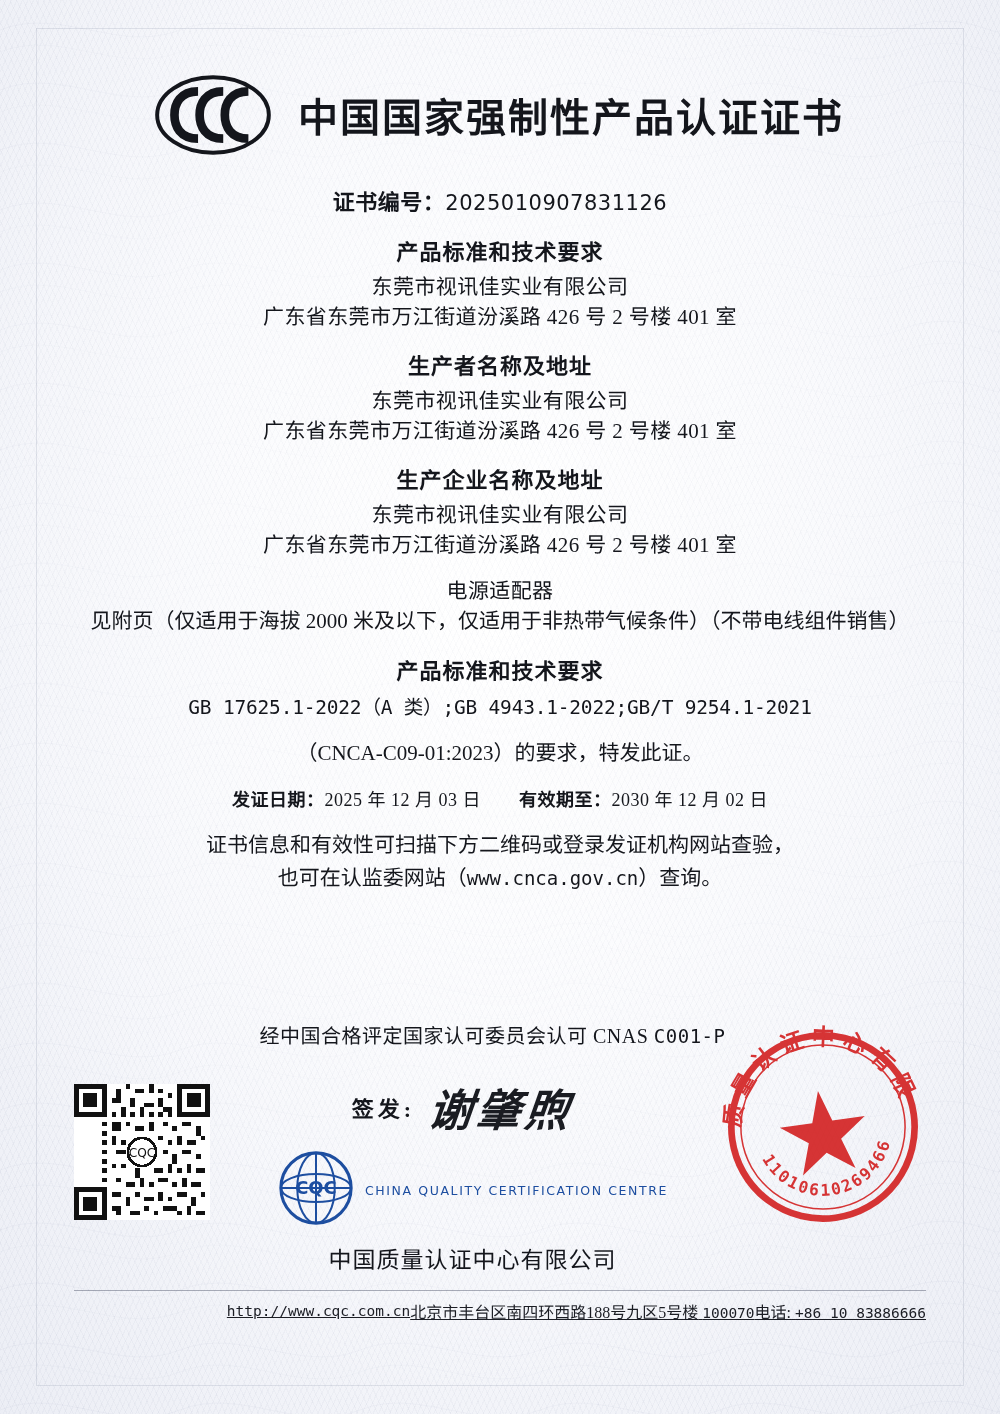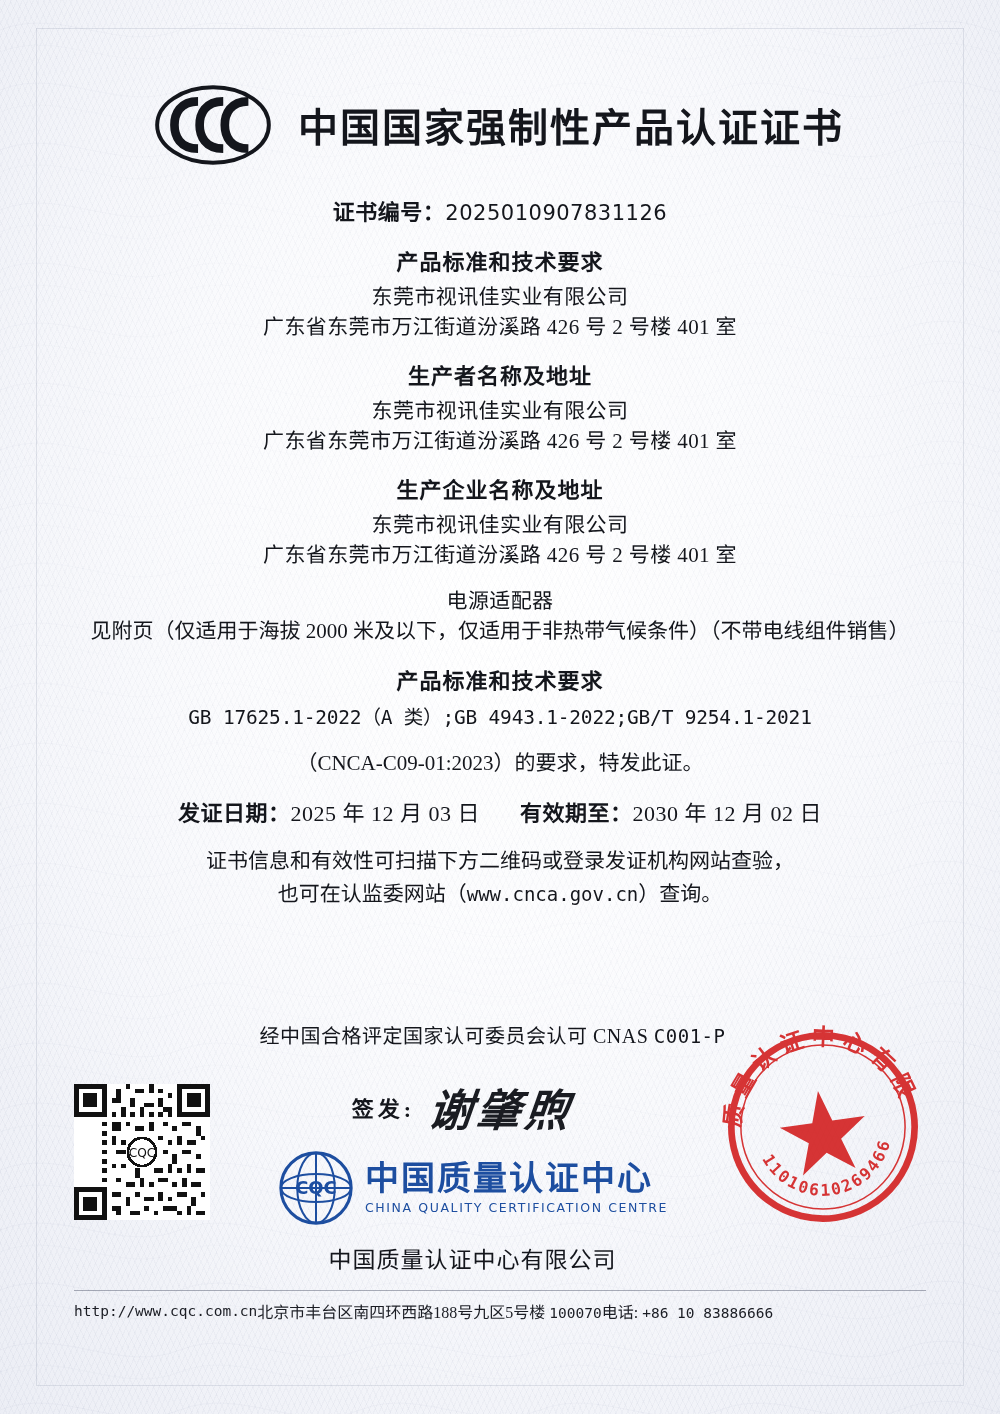--- a/index.html
+++ b/index.html
@@ -35,21 +35,21 @@
   #sheet-edge {
     position: absolute;
     left: 36px; top: 28px; right: 36px; bottom: 28px;
     border: 1px solid rgba(150,158,180,0.25);
     pointer-events: none;
   }
 
   .content {
     position: relative;
     z-index: 3;
-    padding: 10px 74px;
+    padding: 0 74px;
     box-sizing: border-box;
   }
 
   
   .header {
     display: flex;
     align-items: center;
     justify-content: flex-start;
     padding-top: 74px;
     padding-left: 80px;
@@ -105,21 +105,21 @@
     font-size: 19.5px;
     letter-spacing: -0.2px;
     margin-top: 4px;
   }
   .statement {
     font-size: 21px;
     line-height: 1.5;
     margin-top: 18px;
   }
   .dates {
-    font-size: 22px;
+    font-size: 18px;
     margin-top: 16px;
     letter-spacing: 0.5px;
   }
   .dates .lbl { font-weight: bold; }
   .verify {
     font-size: 21px;
     line-height: 1.55;
     margin-top: 18px;
   }
   .verify .url {
@@ -205,24 +205,25 @@
   
   .footer {
     position: absolute;
     left: 74px; right: 74px;
     top: 1290px;
     z-index: 4;
     border-top: 1px solid rgba(90,96,115,0.5);
     padding-top: 8px;
     display: flex;
     align-items: center;
-    justify-content: flex-start;
+    justify-content: flex-end;
     font-family: "DejaVu Sans Mono", "Liberation Mono", monospace;
     font-size: 14.5px;
     color: #1b1d24;
+    text-decoration: underline;
   }
   .footer .mid { font-family: "Liberation Serif", serif; font-size: 16px; }
   .footer .mid .zip { font-family: "DejaVu Sans Mono", monospace; font-size: 14.5px; }
   .footer .right { font-family: "Liberation Serif", serif; font-size: 16px; }
   .footer .right .tel { font-family: "DejaVu Sans Mono", monospace; font-size: 14.5px; }
 
   
   #qr-code {
     position: absolute;
     left: 74px;
@@ -348,21 +349,20 @@
       <div class="cqc-mark">
         <svg class="cqc-globe" viewBox="0 0 100 100" xmlns="http://www.w3.org/2000/svg">
           <circle cx="50" cy="50" r="45" fill="none" stroke="#1d4ea0" stroke-width="4"></circle>
           <ellipse cx="50" cy="50" rx="45" ry="18" fill="none" stroke="#1d4ea0" stroke-width="2.6"></ellipse>
           <ellipse cx="50" cy="50" rx="24" ry="45" fill="none" stroke="#1d4ea0" stroke-width="2.6"></ellipse>
           <line x1="5" y1="50" x2="95" y2="50" stroke="#1d4ea0" stroke-width="2.6"></line>
           <line x1="50" y1="5" x2="50" y2="95" stroke="#1d4ea0" stroke-width="2.6"></line>
           <text x="50" y="58" text-anchor="middle" font-family="DejaVu Sans, sans-serif" font-size="23" font-weight="bold" fill="#1d4ea0">CQC</text>
         </svg>
         <div class="cqc-names">
-          <div class="cqc-cn">中国质量认证中心</div>
           <div class="cqc-en">CHINA QUALITY CERTIFICATION CENTRE</div>
         </div>
       </div>
     </div>
 
     <div class="company-name">中国质量认证中心有限公司</div>
   </div>
 
   <svg id="qr-code" viewBox="0 0 29 29" shape-rendering="crispEdges" xmlns="http://www.w3.org/2000/svg">
     <rect width="29" height="29" fill="#ffffff"></rect>

